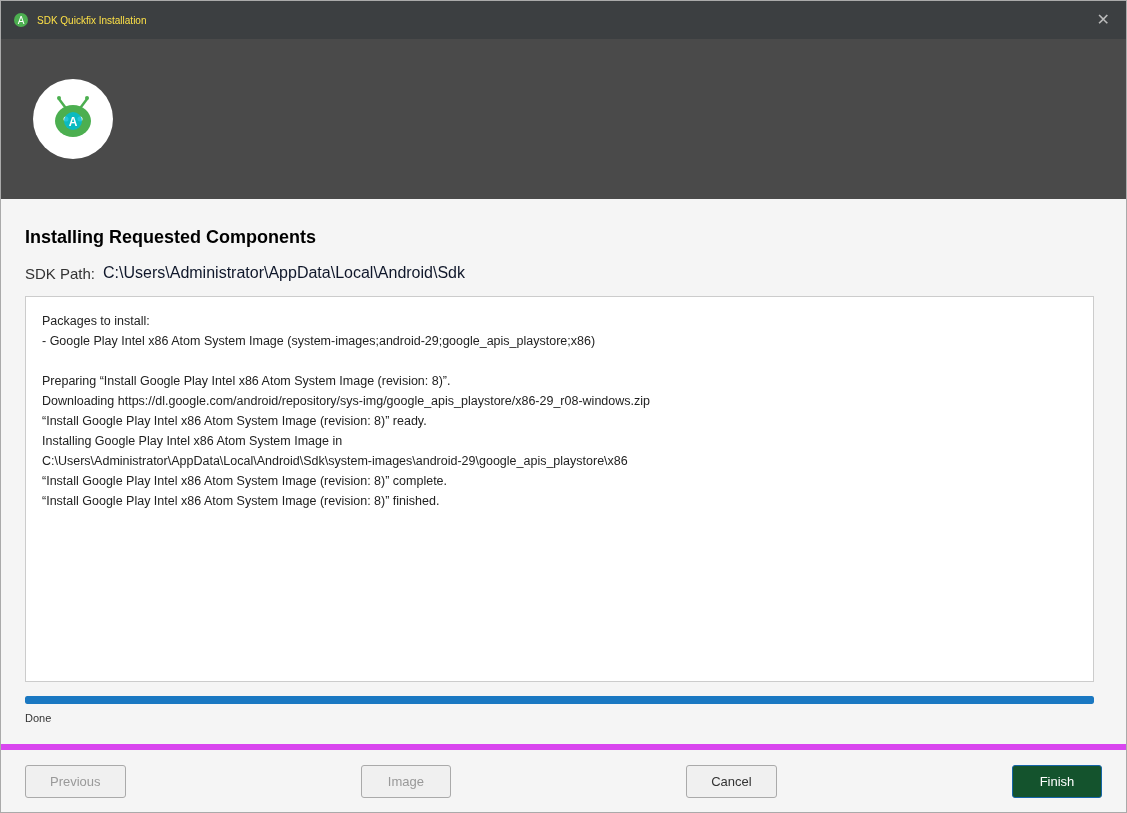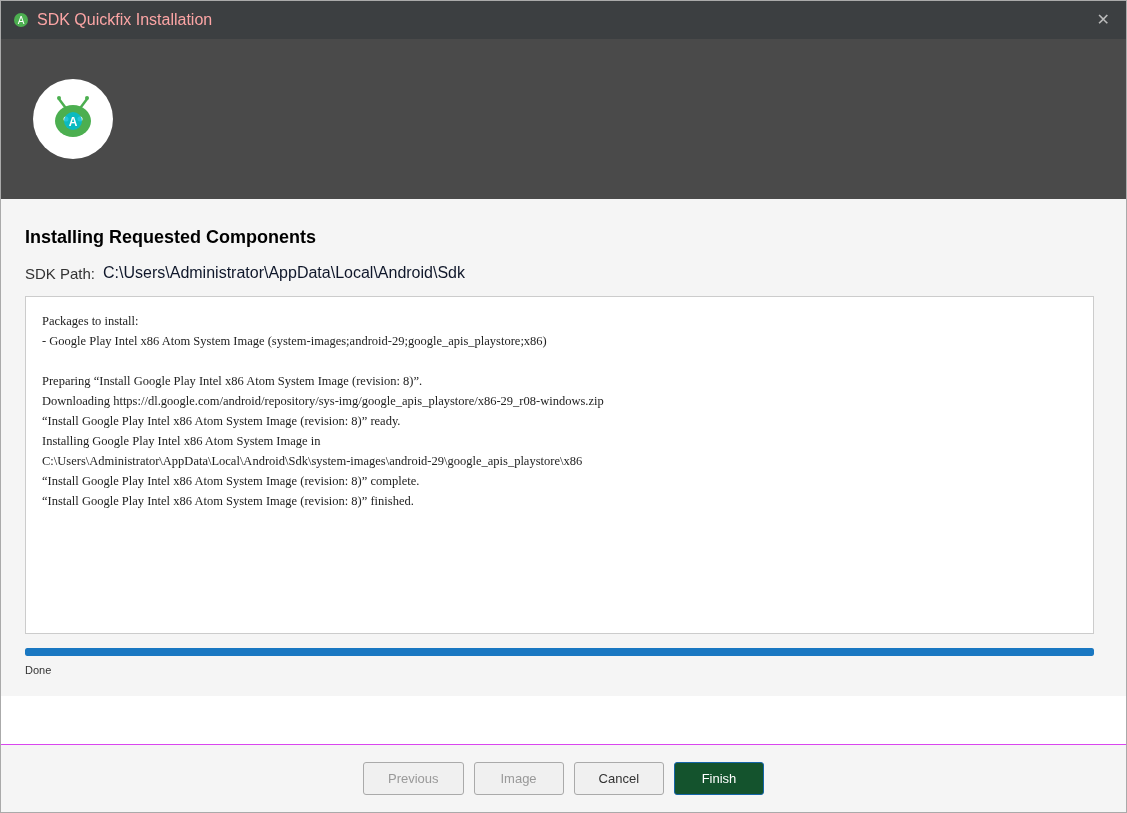--- a/index.html
+++ b/index.html
@@ -45,22 +45,22 @@
       align-items: center;
       gap: 8px;
     }
 
     .title-bar-icon {
       width: 16px;
       height: 16px;
     }
 
     .title-bar-title {
-      color: #fca5a5;
-      font-size: 16px;
+      color: #fde047;
+      font-size: 10px;
     }
 
     .title-bar-close {
       color: #bbbbbb;
       font-size: 16px;
       cursor: pointer;
       background: none;
       border: none;
       line-height: 1;
       padding: 4px;
@@ -133,21 +133,21 @@
       font-size: 16px;
       color: #0f172a;
     }
 
     .log-box {
       background: #ffffff;
       border: 1px solid #cccccc;
       flex: 1;
       padding: 14px 16px;
       overflow-y: auto;
-      font-family: Liberation Serif, serif;
+      font-family: Liberation Sans, sans-serif;
       font-size: 12.5px;
       color: #222222;
       line-height: 1.6;
       white-space: pre-wrap;
       word-break: break-all;
     }
 
     .progress-bar-container {
       margin-top: 14px;
       height: 8px;
@@ -164,29 +164,28 @@
 
     .status-text {
       font-size: 11px;
       color: #333333;
       margin-top: 8px;
     }
 
     
     .footer {
       background: #f5f5f5;
-      border-top: 1px solid #d946ef;
+      border-top: 6px solid #d946ef;
       height: 68px;
       display: flex;
       align-items: center;
-      justify-content: center;
+      justify-content: space-between;
       padding: 0 24px;
       gap: 10px;
       flex-shrink: 0;
-      margin-top: 48px;
     }
 
     .btn {
       padding: 8px 24px;
       font-size: 13px;
       cursor: pointer;
       border-radius: 3px;
       border: 1px solid #aaaaaa;
       background: #f0f0f0;
       color: #333333;

